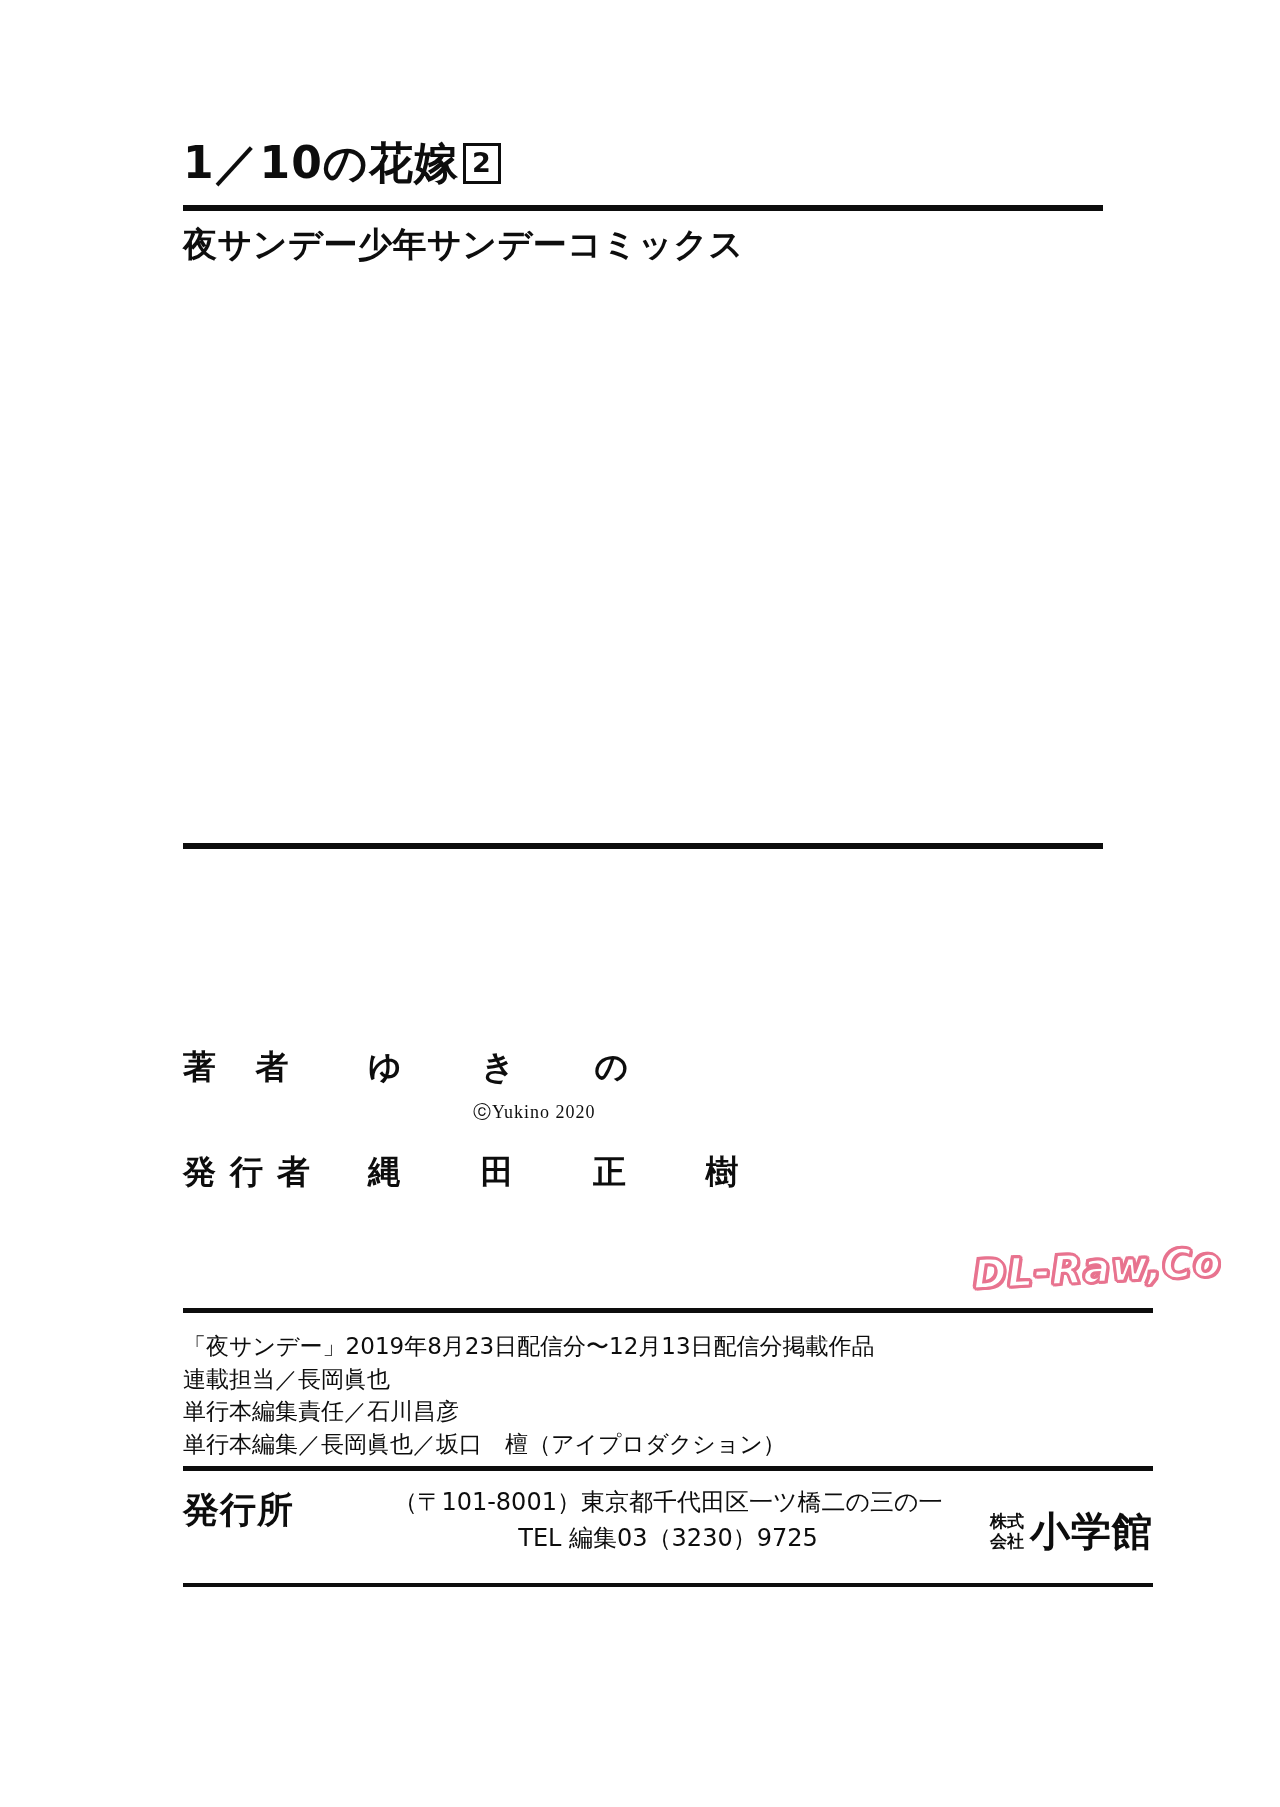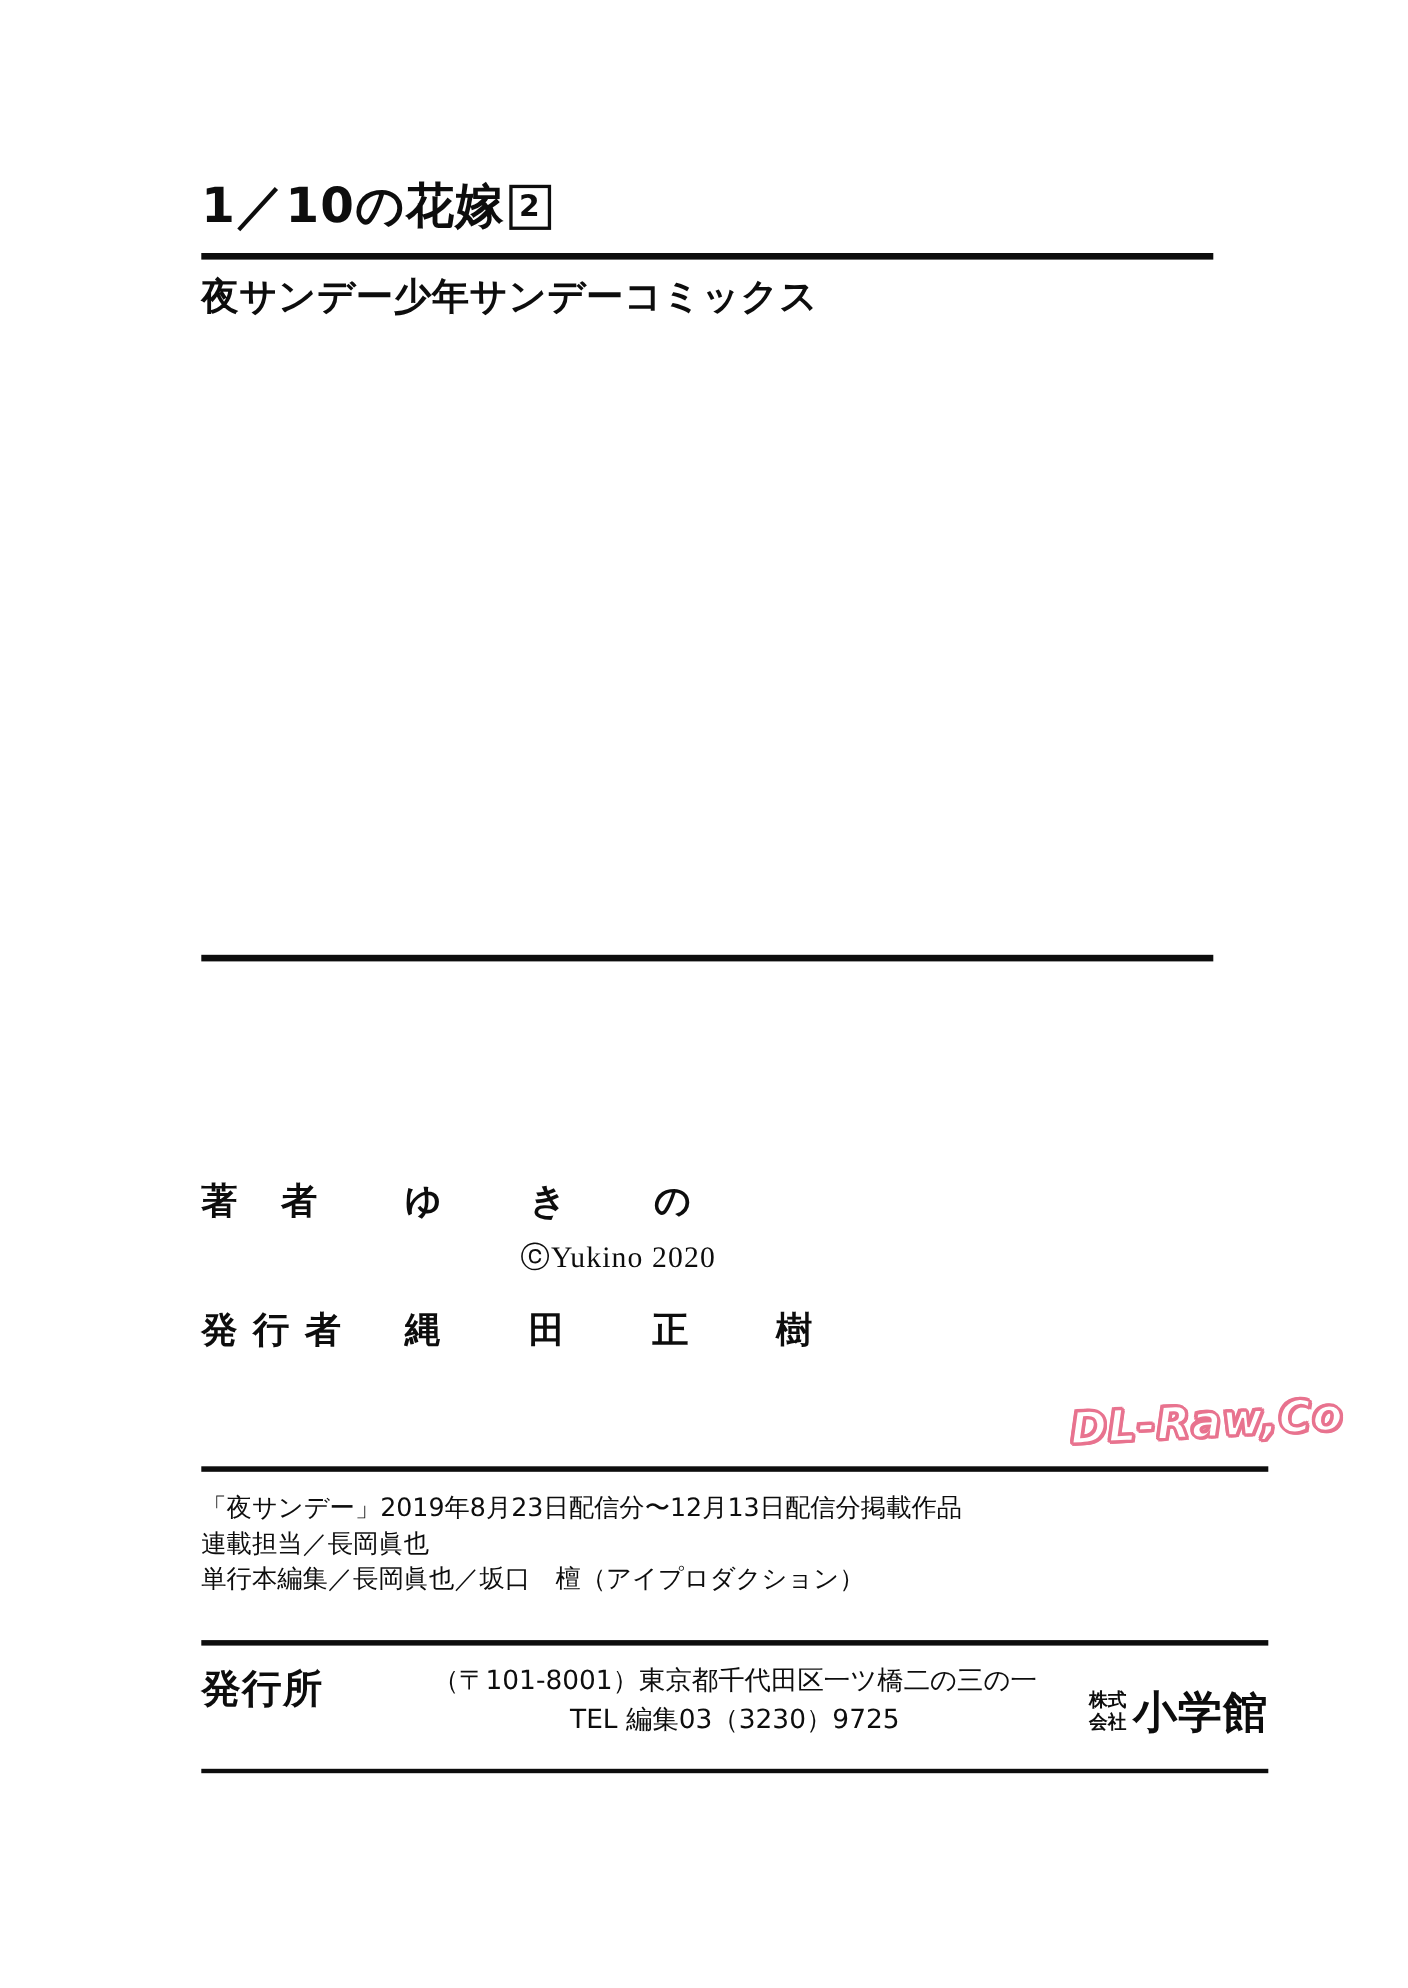--- a/index.html
+++ b/index.html
@@ -16,21 +16,20 @@
     overflow: hidden;
   }
 
   .page {
     position: absolute;
     left: 0;
     top: 0;
     width: 1280px;
     height: 1329px;
     background: #ffffff;
-    margin-top: 25px;
   }
 
   
   .title-block {
     position: absolute;
     left: 183px;
     top: 140px;
     width: 920px;
   }
   .main-title {
@@ -89,21 +88,21 @@
     width: 185px;
     letter-spacing: 14px;
     white-space: nowrap;
   }
   .credit-value {
     letter-spacing: 34px;
     white-space: nowrap;
   }
   .copyright-line {
     font-family: "Liberation Serif", serif;
-    font-size: 27px;
+    font-size: 18px;
     color: #0d0d0d;
     margin: 6px 0 26px 290px;
     letter-spacing: 1px;
     white-space: nowrap;
   }
 
   
   .editorial {
     position: absolute;
     left: 183px;
@@ -231,20 +230,21 @@
       <span class="credit-label">発行者</span>
       <span class="credit-value">縄 田 正 樹</span>
     </div>
   </div>
 
   <div class="rule-thick" style="left:183px; top:1308px; width:970px; height:5px;"></div>
 
   <div class="editorial">
     <div>「夜サンデー」2019年8月23日配信分〜12月13日配信分掲載作品</div>
     <div>連載担当／長岡眞也</div>
+    <div>単行本編集責任／石川昌彦</div>
     <div>単行本編集／長岡眞也／坂口　檀（アイプロダクション）</div>
   </div>
 
   <div class="rule-thick" style="left:183px; top:1466px; width:970px; height:5px;"></div>
 
   <div class="publisher">
     <div class="pub-label">発行所</div>
     <div class="pub-addr">
       <div>（〒101-8001）東京都千代田区一ツ橋二の三の一</div>
       <div>TEL 編集03（3230）9725</div>

